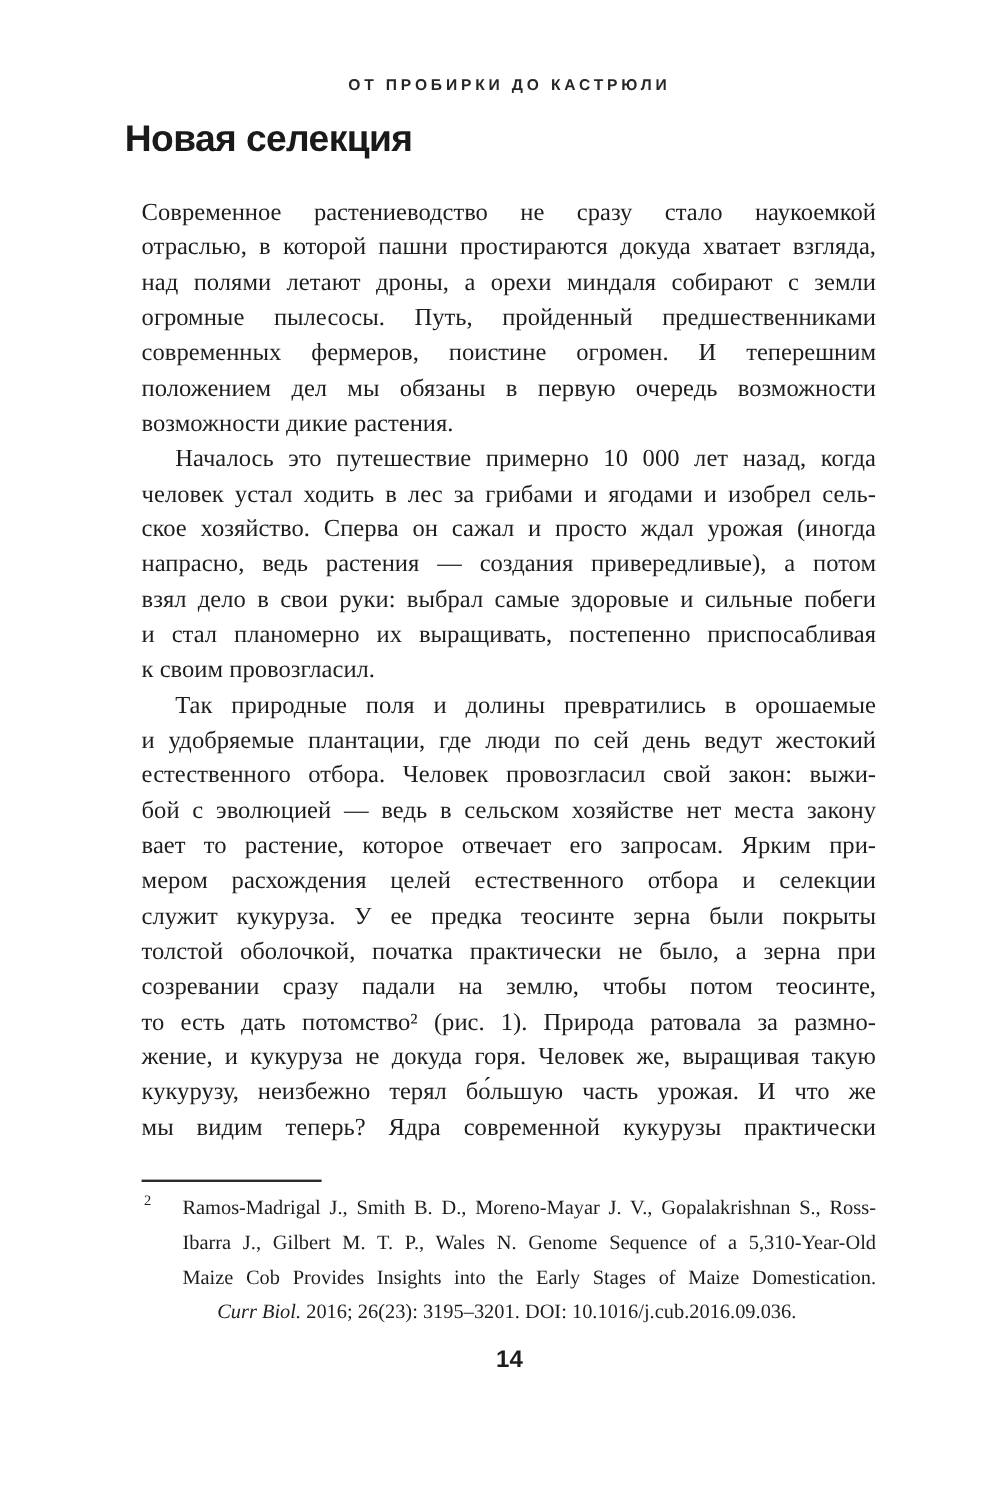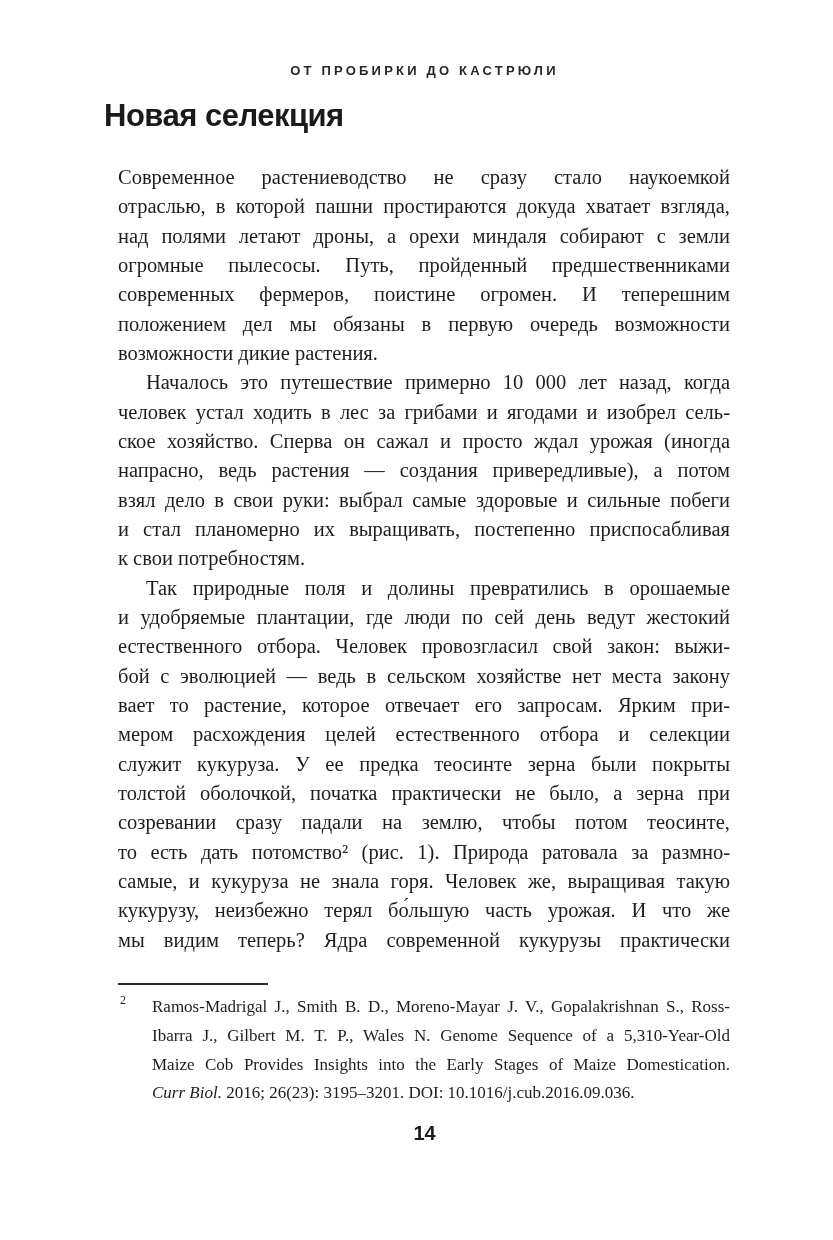--- a/index.html
+++ b/index.html
@@ -64,21 +64,21 @@
     font-size: 12px;
     line-height: 12px;
   }
   .fn-text { margin-left: 34px; }
   .fn-line {
     line-height: 28.8px;
     text-align: justify;
     text-align-last: justify;
   }
   .fn-line.end { text-align-last: left; }
-  .italic { font-style: italic; }
+  .italic { font-style: italic; margin-left: 29px; }
   .page-number {
     position: absolute;
     top: 1122px; left: 0; width: 100%;
     text-align: center;
     font-family: "Liberation Sans", sans-serif;
     font-weight: bold;
     font-size: 20px;
     color: #1d1d1d;
   }
 </style>
@@ -101,34 +101,34 @@
       <div class="ln">положением дел мы обязаны в первую очередь возможности</div>
       <div class="ln end">возможности дикие растения.</div>
     </div>
     <div class="para">
       <div class="ln ind">Началось это путешествие примерно 10 000 лет назад, когда</div>
       <div class="ln">человек устал ходить в лес за грибами и ягодами и изобрел сель-</div>
       <div class="ln">ское хозяйство. Сперва он сажал и просто ждал урожая (иногда</div>
       <div class="ln">напрасно, ведь растения — создания привередливые), а потом</div>
       <div class="ln">взял дело в свои руки: выбрал самые здоровые и сильные побеги</div>
       <div class="ln">и стал планомерно их выращивать, постепенно приспосабливая</div>
-      <div class="ln end">к свои потребностям.</div>
+      <div class="ln end">к своим провозгласил.</div>
     </div>
     <div class="para">
       <div class="ln ind">Так природные поля и долины превратились в орошаемые</div>
       <div class="ln">и удобряемые плантации, где люди по сей день ведут жестокий</div>
       <div class="ln">естественного отбора. Человек провозгласил свой закон: выжи-</div>
       <div class="ln">бой с эволюцией — ведь в сельском хозяйстве нет места закону</div>
       <div class="ln">вает то растение, которое отвечает его запросам. Ярким при-</div>
       <div class="ln">мером расхождения целей естественного отбора и селекции</div>
       <div class="ln">служит кукуруза. У ее предка теосинте зерна были покрыты</div>
       <div class="ln">толстой оболочкой, початка практически не было, а зерна при</div>
       <div class="ln">созревании сразу падали на землю, чтобы потом теосинте,</div>
       <div class="ln">то есть дать потомство² (рис. 1). Природа ратовала за размно-</div>
-      <div class="ln">самые, и кукуруза не знала горя. Человек же, выращивая такую</div>
+      <div class="ln">жение, и кукуруза не докуда горя. Человек же, выращивая такую</div>
       <div class="ln">кукурузу, неизбежно терял бо́льшую часть урожая. И что же</div>
       <div class="ln">мы видим теперь? Ядра современной кукурузы практически</div>
     </div>
   </div>
 
   <div class="fn-rule"></div>
 
   <div class="footnote">
     <span class="fn-marker">2</span>
     <div class="fn-text">

